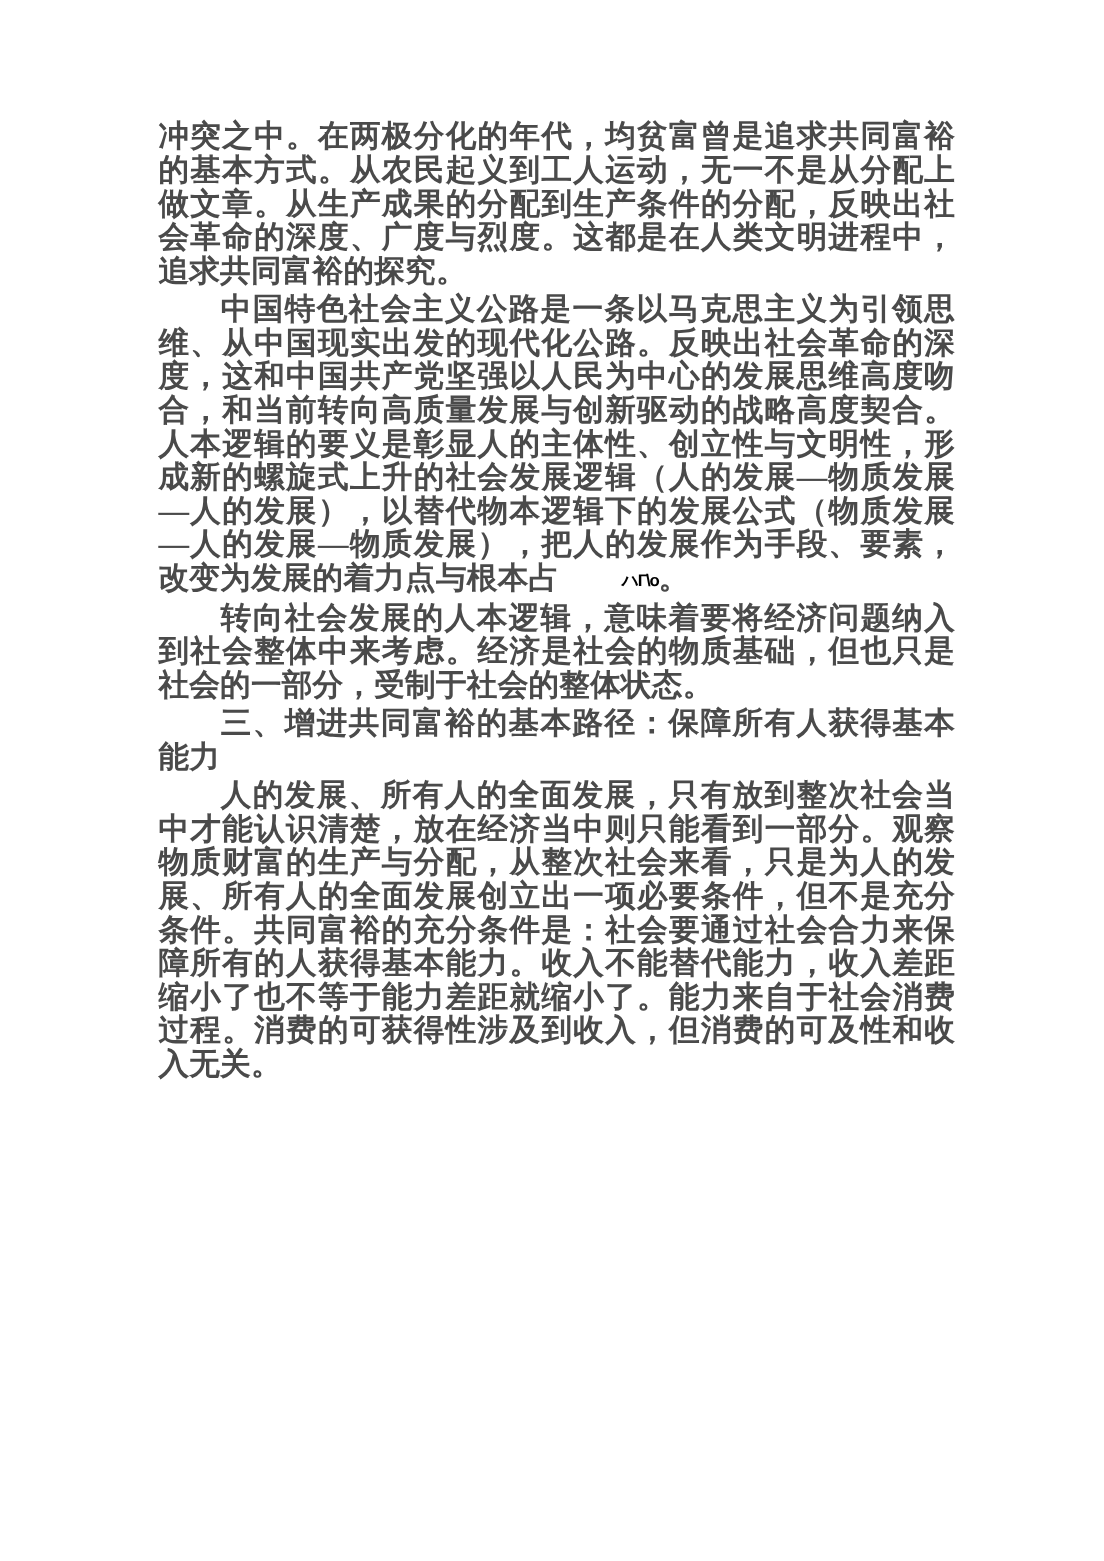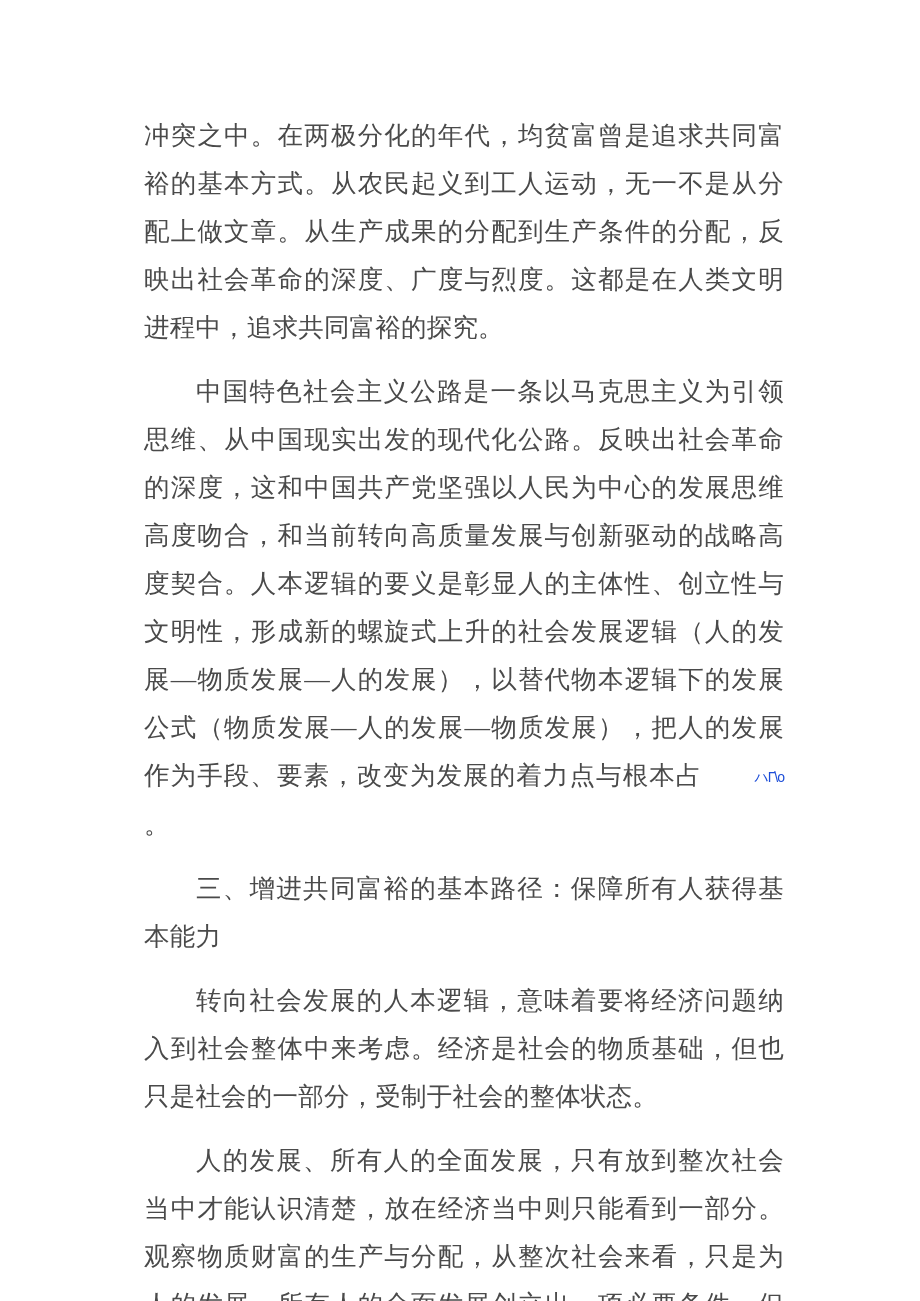--- a/index.html
+++ b/index.html
@@ -18,58 +18,58 @@
     overflow: hidden;
     box-sizing: border-box;
   }
   .text-column {
     position: absolute;
     left: 128px;
     top: 96px;
     width: 672px;
   }
   .para {
-    margin: 16px;
+    margin: 4px;
     font-size: 25.5px;
-    line-height: 48px;
+    line-height: 28px;
     color: #4a4a4a;
     text-align: justify;
     text-justify: inter-ideograph;
     letter-spacing: 0.2px;
-    font-weight: 400;
+    font-weight: 700;
     word-break: break-all;
   }
   .para.indent {
     text-indent: 52px;
   }
   .para.heading {
     text-indent: 52px;
   }
   .para + .para {
     margin-top: 0;
   }
   .garble {
     display: inline-block;
     font-size: 14px;
     letter-spacing: -1px;
     vertical-align: 2px;
-    color: #1d4ed8;
+    color: #000000;
     font-family: "Liberation Sans", sans-serif;
   }
 </style>
 </head>
 <body>
 
 <div class="page">
   <div class="text-column">
 
     <p class="para">冲突之中。在两极分化的年代，均贫富曾是追求共同富裕的基本方式。从农民起义到工人运动，无一不是从分配上做文章。从生产成果的分配到生产条件的分配，反映出社会革命的深度、广度与烈度。这都是在人类文明进程中，追求共同富裕的探究。</p>
 
     <p class="para indent"><span>中国特色社会主义公路是一条以马克思主义为引领思维、从中国现实出发的现代化公路。反映出社会革命的深度，这和中国共产党坚强以人民为中心的发展思维高度吻合，和当前转向高质量发展与创新驱动的战略高度契合。人本逻辑的要义是彰显人的主体性、创立性与文明性，形成新的螺旋式上升的社会发展逻辑（人的发展—物质发展—人的发展），以替代物本逻辑下的发展公式（物质发展—人的发展—物质发展），把人的发展作为手段、要素，改变为发展的着力点与根本占</span><span class="garble">ハГ\o</span><span>。</span></p>
 
+    <p class="para indent">转向社会发展的人本逻辑，意味着要将经济问题纳入到社会整体中来考虑。经济是社会的物质基础，但也只是社会的一部分，受制于社会的整体状态。</p>
+
     <p class="para heading">三、增进共同富裕的基本路径：保障所有人获得基本能力</p>
-
-    <p class="para indent">转向社会发展的人本逻辑，意味着要将经济问题纳入到社会整体中来考虑。经济是社会的物质基础，但也只是社会的一部分，受制于社会的整体状态。</p>
 
     <p class="para indent">人的发展、所有人的全面发展，只有放到整次社会当中才能认识清楚，放在经济当中则只能看到一部分。观察物质财富的生产与分配，从整次社会来看，只是为人的发展、所有人的全面发展创立出一项必要条件，但不是充分条件。共同富裕的充分条件是：社会要通过社会合力来保障所有的人获得基本能力。收入不能替代能力，收入差距缩小了也不等于能力差距就缩小了。能力来自于社会消费过程。消费的可获得性涉及到收入，但消费的可及性和收入无关。</p>
 
   </div>
 </div>
 
 </body></html>

